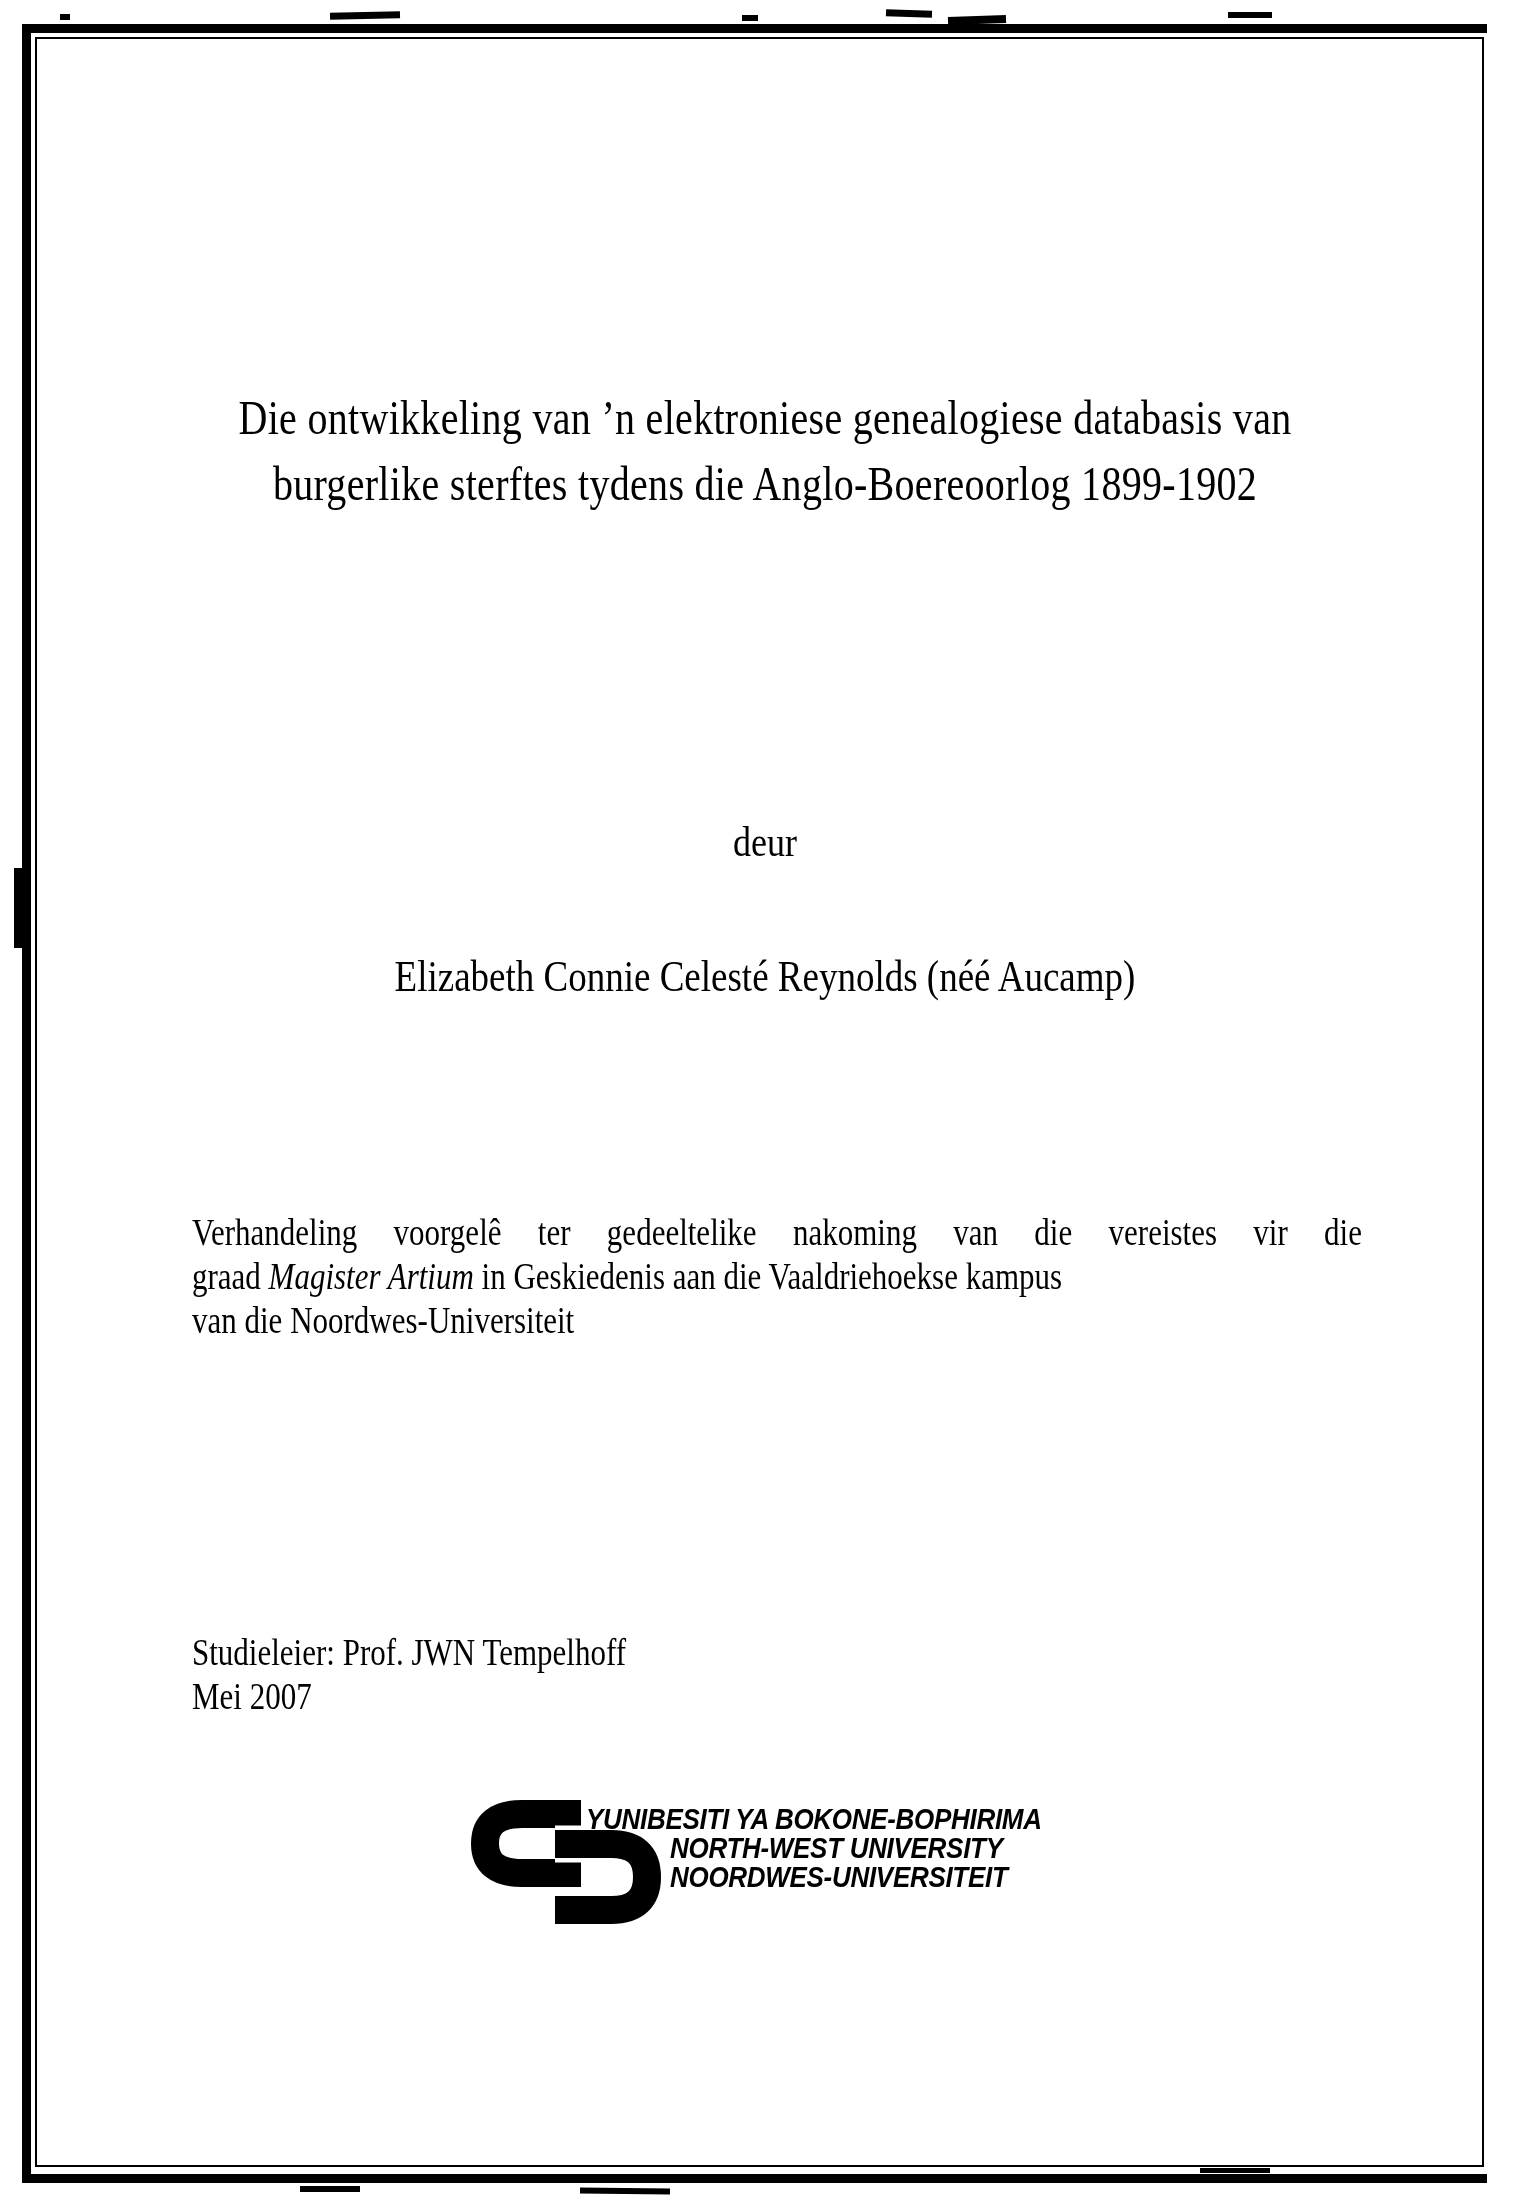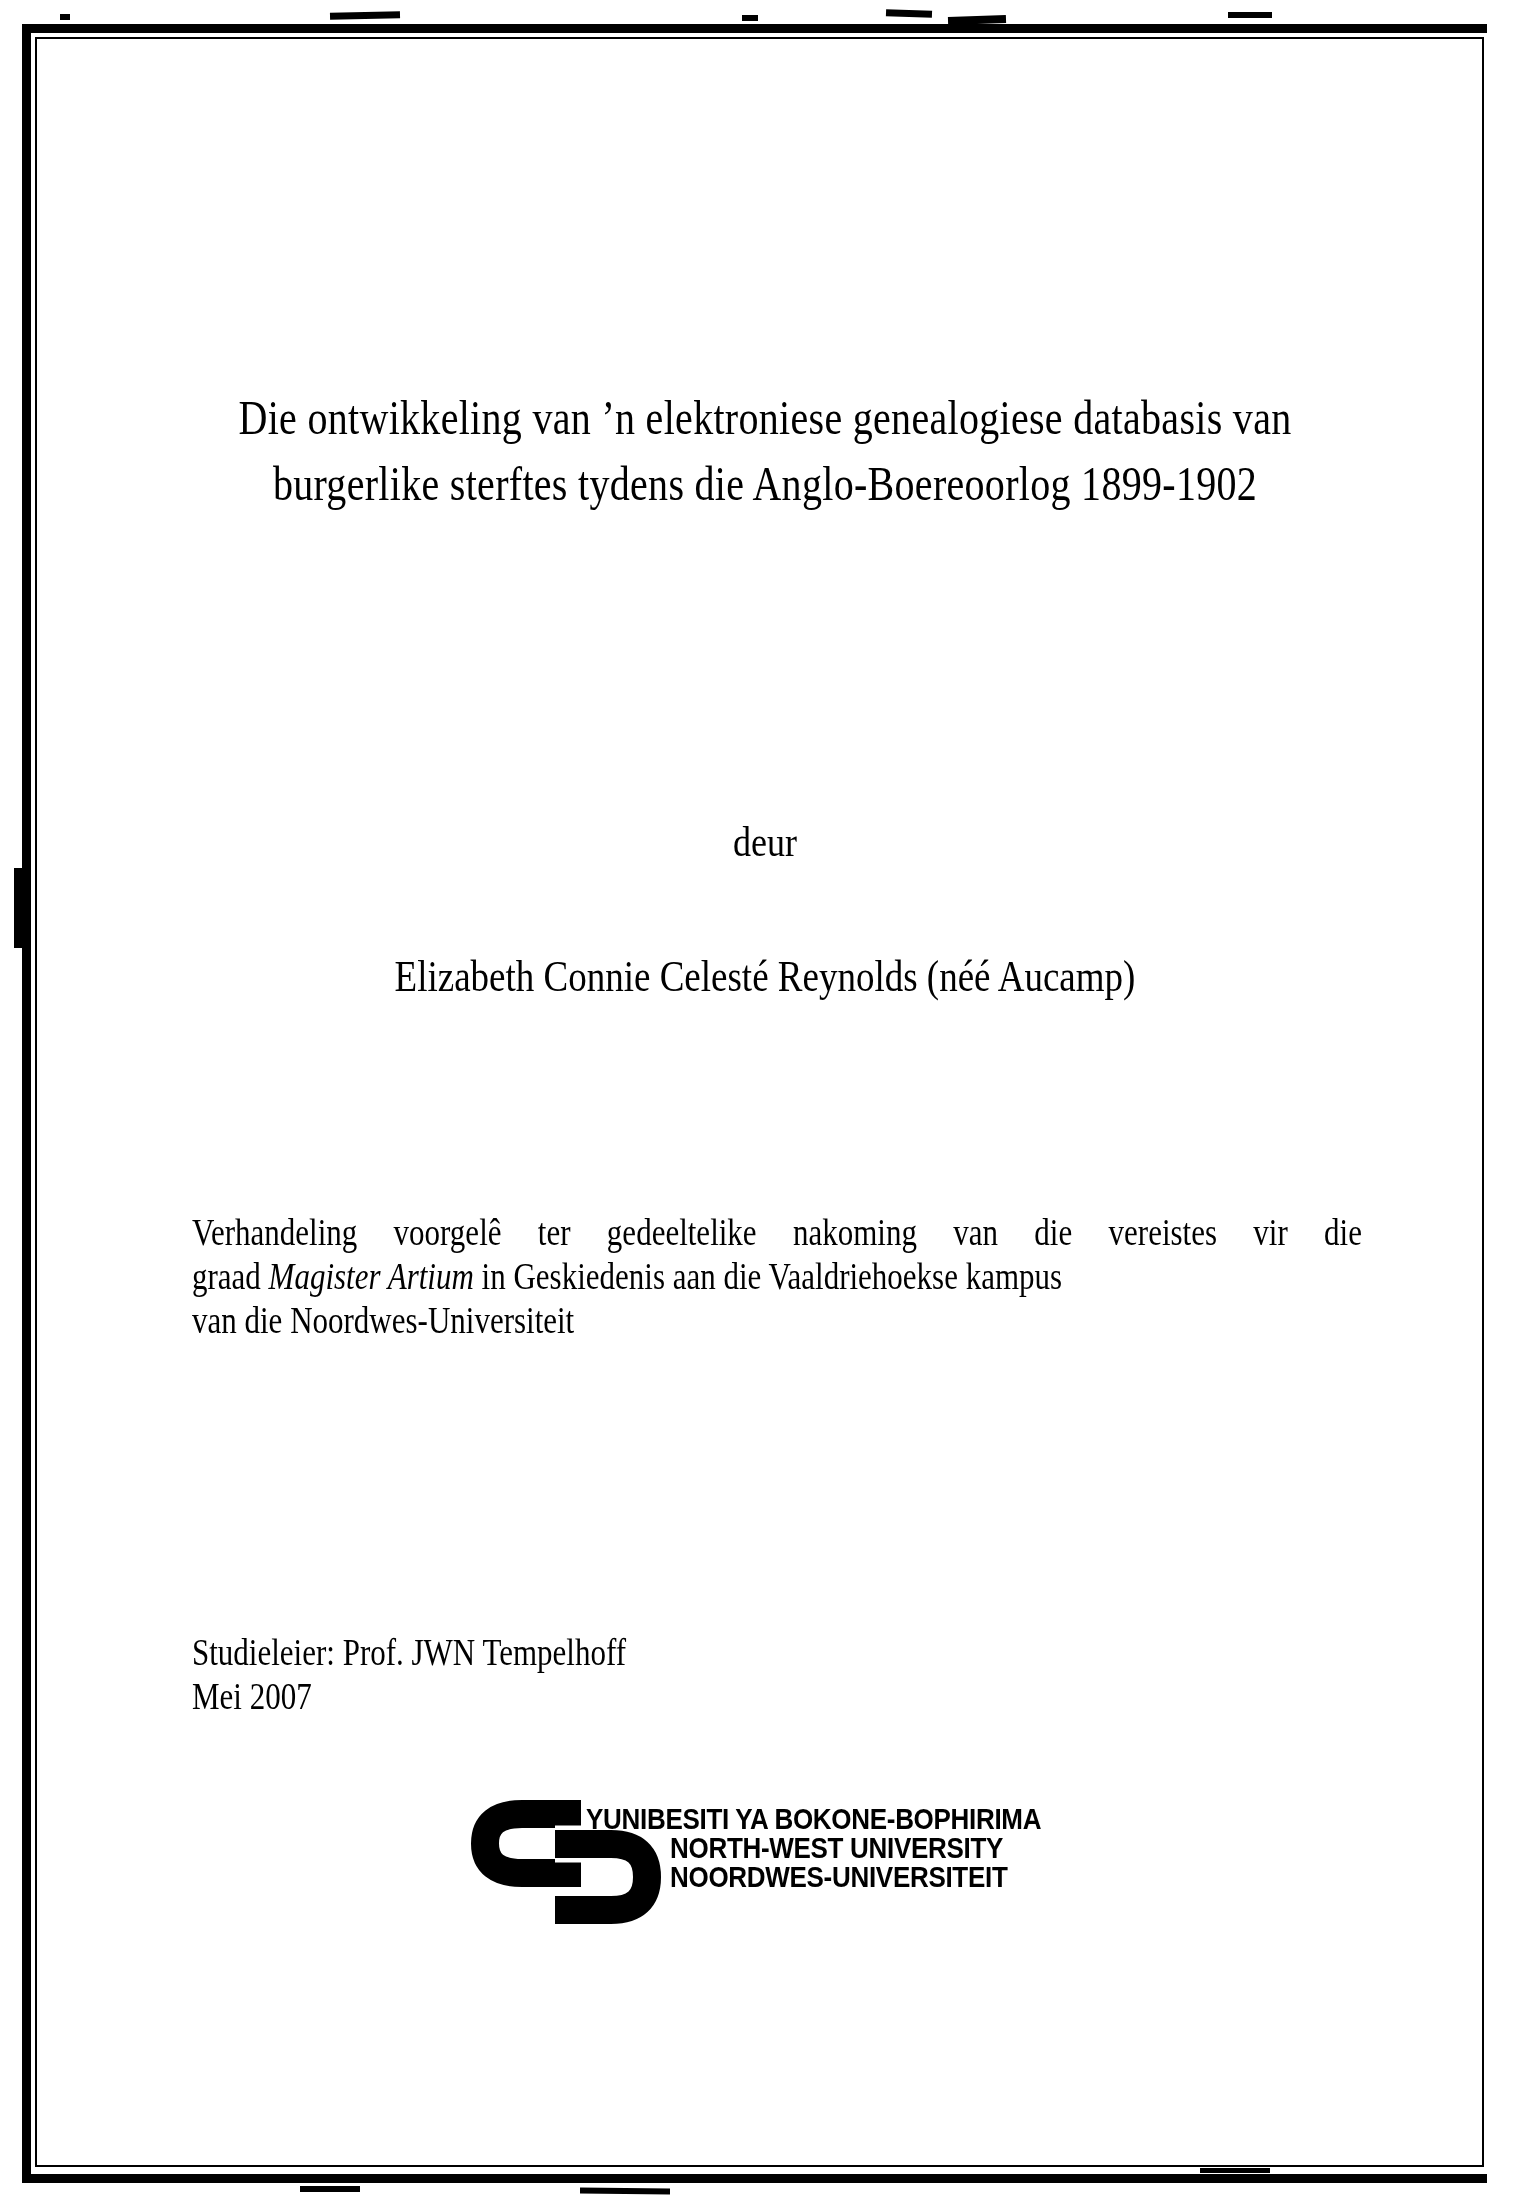--- a/index.html
+++ b/index.html
@@ -59,21 +59,21 @@
   .justify-line { text-align:justify; text-align-last:justify; }
   .statement i { font-style:italic; }
 
   .supervisor-block {
     position:absolute; left:192px; top:1631px; width:900px;
     font-size:31px; line-height:36px;
     transform:scaleY(1.22); transform-origin:0 0;
   }
 
   
-  .logo { position:absolute; left:465px; top:1798px; width:660px; height:145px; }
+  .logo { position:absolute; left:465px; top:1798px; width:660px; height:145px;font-style:italic; }
   .logo-mark { position:absolute; left:0; top:0; }
   .logo-text {
     position:absolute; left:121px; top:7px;
     font-family:"Liberation Sans","DejaVu Sans",sans-serif;
     font-weight:bold; font-size:26px; line-height:25px;
     letter-spacing:-0.3px; white-space:nowrap;
     transform:scaleY(1.15); transform-origin:0 0;
   }
   .logo-text .indent { margin-left:84px; }
 </style>

